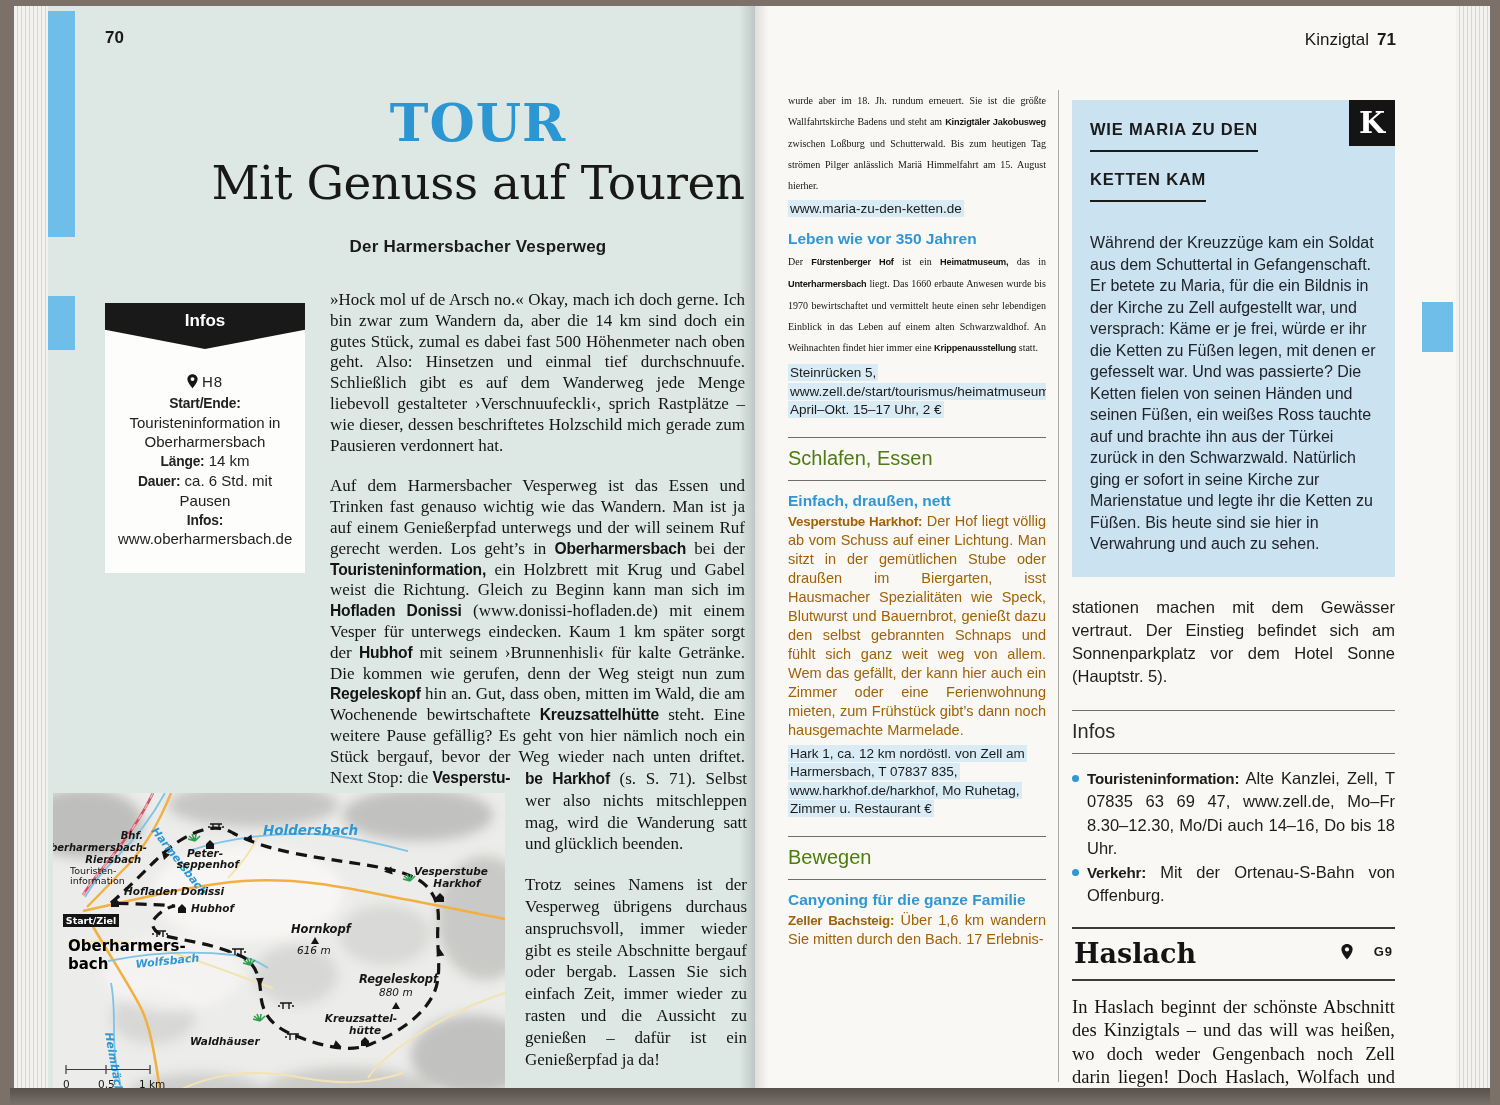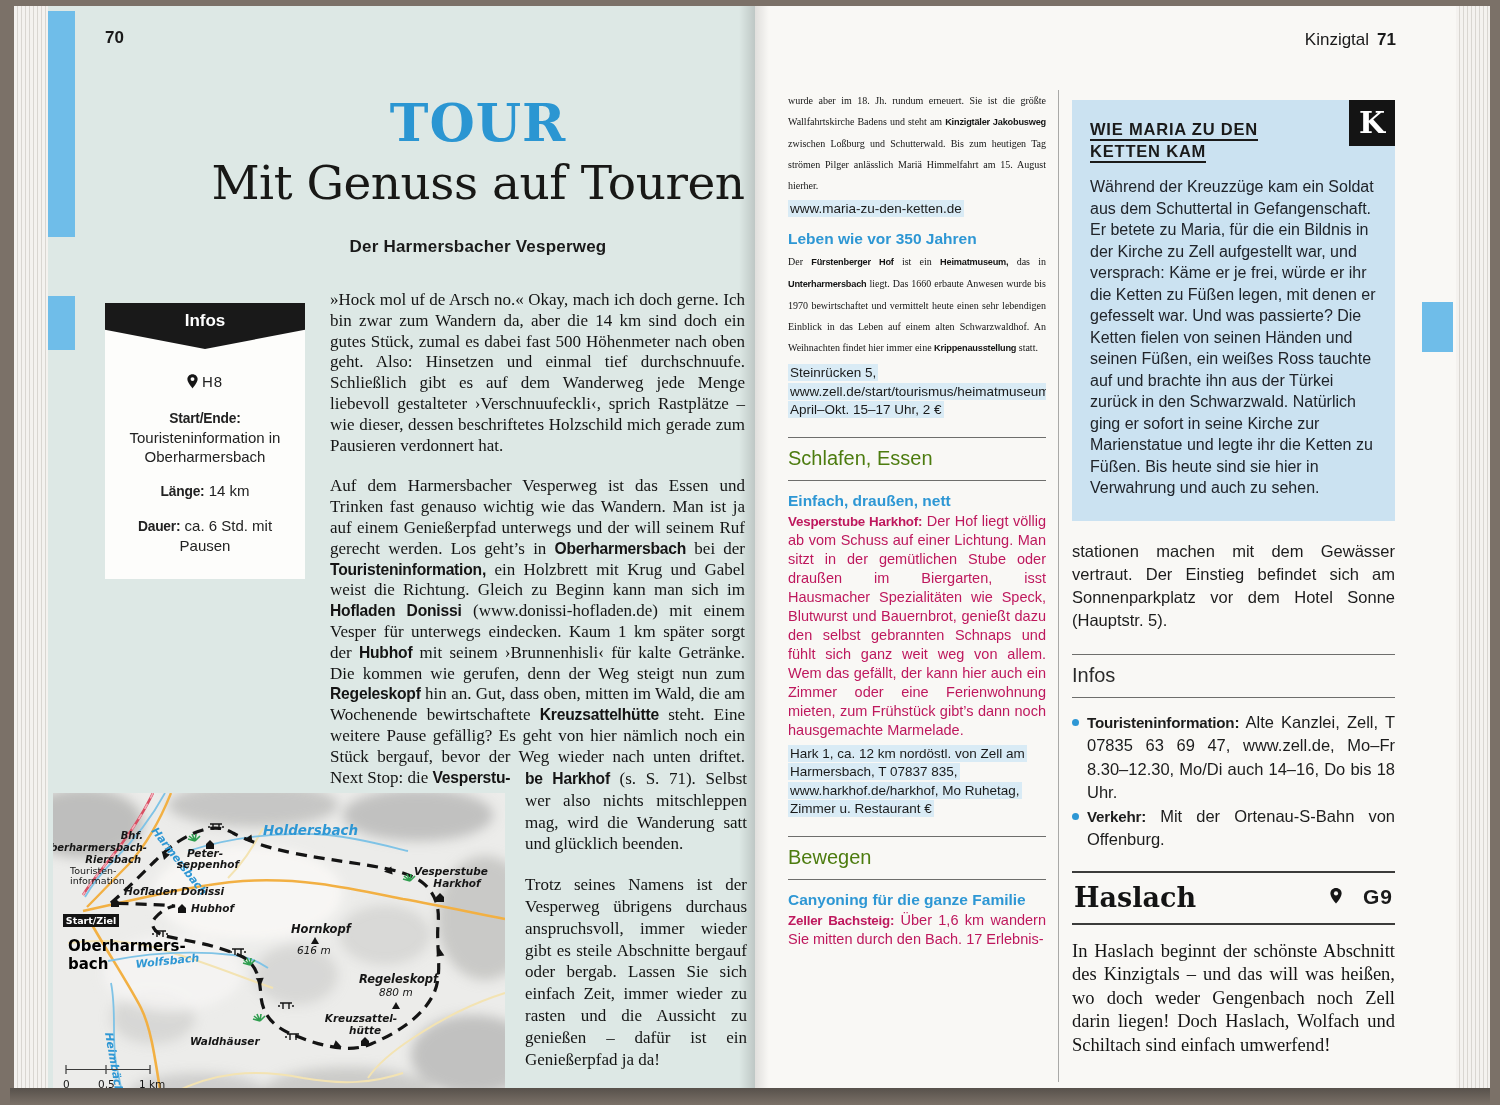--- a/index.html
+++ b/index.html
@@ -30,21 +30,21 @@
   .kicker{font-family:"DejaVu Serif",serif;font-weight:bold;font-size:52px;color:#2b96d2;letter-spacing:1px;}
   .main-title{font-family:"DejaVu Serif",serif;font-size:47px;color:#181816;margin-top:2px;letter-spacing:-0.5px;}
   .sub-title{font-weight:bold;font-size:17px;margin-top:27px;letter-spacing:.2px;}
 
   .infobox{left:57px;top:297px;width:200px;}
   .ib-banner{position:relative;height:46px;background:#191919;color:#fff;text-align:center;
      font-weight:bold;font-size:17px;padding-top:8px;box-sizing:border-box;z-index:2;
      clip-path:polygon(0 0,100% 0,100% 58%,50% 100%,0 58%);}
   .ib-body{background:#fdfdfb;margin-top:-19px;padding:34px 13px 24px;text-align:center;
      font-size:15px;line-height:1.28;color:#222;}
-  .ib-item{margin-top:15px;}
+  .ib-item{}
   .ib-item:first-child{margin-top:8px;letter-spacing:1px;}
   .pin{display:inline-block;vertical-align:-2px;margin-right:4px;}
 
   .serifbody{font-family:"Liberation Serif",serif;color:#141414;text-align:justify;}
   .col-main{left:282px;top:284px;width:415px;font-size:17px;line-height:20.8px;}
   .col-main .p{margin:0 0 20px;}
   .col-narrow{left:477px;top:762px;width:222px;font-size:17px;line-height:21.8px;}
   .col-narrow .p{margin:0 0 19px;}
   .bseg{font-family:"Liberation Sans",sans-serif;font-weight:bold;font-size:.92em;letter-spacing:-.2px;}
 
@@ -64,41 +64,41 @@
   .r-header{right:60px;top:24px;font-size:17px;}
   .r-header b{margin-left:8px;}
   .col-divider{left:303px;top:84px;width:1px;height:992px;background:#a9a9a7;}
 
   .r-col1{left:33px;top:84px;width:258px;height:1002px;overflow:hidden;}
   .r-col1 .serif-p{font-family:"Liberation Serif",serif;font-size:10px;line-height:21px;text-align:justify;color:#141414;}
   .linkline{margin-top:3px;}
   .hl{background:#d9ebf5;padding:1px 2px;box-decoration-break:clone;-webkit-box-decoration-break:clone;}
   .infoline{margin-top:5px;font-size:13.5px;line-height:18.5px;color:#1a1a1a;}
   .bluehead{margin-top:13px;font-weight:bold;font-size:15.5px;color:#2e97d4;}
-  .sans-p{font-size:14.5px;line-height:19px;text-align:justify;color:#be185d;margin-top:2px;}
+  .sans-p{font-size:14.5px;line-height:19px;text-align:justify;color:#a16207;margin-top:2px;}
   .rulehead{margin-top:17px;border-top:1px solid #6e6e6c;border-bottom:1px solid #6e6e6c;
      padding:9px 0 10px;font-size:20px;color:#4d7c0f;font-weight:400;}
 
   .r-col2{left:317px;top:94px;width:323px;}
   .bluebox{position:relative;background:#cbe2f1;padding:20px 18px 22px;box-sizing:border-box;}
   .bb-badge{position:absolute;top:0;right:0;width:46px;height:46px;background:#141414;color:#fff;
      font-family:"DejaVu Serif",serif;font-weight:bold;font-size:30px;text-align:center;line-height:46px;}
   .bb-head{font-weight:bold;font-size:16.5px;letter-spacing:.8px;color:#1a1a1a;}
-  .bb-head span{display:inline-block;border-bottom:2px solid #1a1a1a;padding-bottom:0;margin-bottom:1px;}
+  .bb-head span{display:inline-block;border-bottom:2px solid #1a1a1a;padding-bottom:11px;margin-bottom:18px;}
   .bb-body{margin-top:12px;font-size:16px;line-height:21.5px;color:#20242a;}
   .cont-p{margin-top:19px;font-size:16.5px;line-height:23px;text-align:justify;color:#1c1c1c;}
   .rulehead2{margin-top:22px;border-top:1px solid #6e6e6c;border-bottom:1px solid #6e6e6c;
      padding:9px 0 10px;font-size:20px;color:#2b2b2b;}
   .bullets{margin-top:13px;}
   .bullet{position:relative;padding-left:15px;font-size:16.5px;line-height:23.5px;text-align:justify;color:#1c1c1c;}
   .bullet .dot{position:absolute;left:0;top:8px;width:7px;height:7px;border-radius:50%;background:#2e97d4;}
   .haslach-head{margin-top:19px;border-top:2px solid #3c3c3a;border-bottom:2px solid #3c3c3a;
      padding:9px 2px 10px;display:flex;justify-content:space-between;align-items:center;}
   .haslach-title{font-family:"DejaVu Serif",serif;font-weight:bold;font-size:27px;color:#141414;}
-  .haslach-grid{font-weight:bold;font-size:21px;letter-spacing:1px;display:flex;align-items:flex-end;gap:17px;}
+  .haslach-grid{font-weight:bold;font-size:13px;letter-spacing:1px;display:flex;align-items:flex-start;gap:17px;}
   .haslach-p{margin-top:15px;font-family:"Liberation Serif",serif;font-size:18.5px;line-height:23.5px;
      text-align:justify;color:#141414;}
 </style>
 </head>
 <body>
 
 <div class="scene">
 
   <div class="abs page-stack-left"></div>
   <div class="abs page-stack-right"></div>
@@ -122,20 +122,21 @@
           <span class="pin">
             <svg width="11" height="15" viewBox="0 0 12 16">
                 <path fill="#161616" d="M6 0C2.8 0 .4 2.4.4 5.4.4 9.4 6 15.5 6 15.5S11.6 9.4 11.6 5.4C11.6 2.4 9.2 0 6 0z"></path>
                 <circle cx="6" cy="5.4" r="2.1" fill="#fdfdfb"></circle>
               </svg>
           </span><span>H8</span>
         </div>
         <div class="ib-item"><span class="bseg">Start/Ende:</span><span> Touristeninformation in Oberharmersbach</span></div>
         <div class="ib-item"><span class="bseg">Länge:</span><span> 14 km</span></div>
         <div class="ib-item"><span class="bseg">Dauer:</span><span> ca. 6 Std. mit Pausen</span></div>
+        <div class="ib-item"><span class="bseg">Infos:</span><span> www.oberharmersbach.de</span></div>
       </div>
     </div>
 
     <div class="abs col-main serifbody">
       <p class="p"><span>»Hock mol uf de Arsch no.« Okay, mach ich doch gerne. Ich bin zwar zum Wandern da, aber die 14 km sind doch ein gutes Stück, zumal es dabei fast 500 Höhenmeter nach oben geht. Also: Hinsetzen und einmal tief durchschnuufe. Schließlich gibt es auf dem Wanderweg jede Menge liebevoll gestalteter ›Verschnuufeckli‹, sprich Rastplätze – wie dieser, dessen beschriftetes Holzschild mich gerade zum Pausieren verdonnert hat.</span></p>
       <p class="p"><span>Auf dem Harmersbacher Vesperweg ist das Essen und Trinken fast genauso wichtig wie das Wandern. Man ist ja auf einem Genießerpfad unterwegs und der will seinem Ruf gerecht werden. Los geht’s in </span><span class="bseg">Oberharmersbach</span><span> bei der </span><span class="bseg">Touristeninformation,</span><span> ein Holzbrett mit Krug und Gabel weist die Richtung. Gleich zu Beginn kann man sich im </span><span class="bseg">Hofladen Donissi</span><span> (www.donissi-hofladen.de) mit einem Vesper für unterwegs eindecken. Kaum 1 km später sorgt der </span><span class="bseg">Hubhof</span><span> mit seinem ›Brunnenhisli‹ für kalte Getränke. Die kommen wie gerufen, denn der Weg steigt nun zum </span><span class="bseg">Regeleskopf</span><span> hin an. Gut, dass oben, mitten im Wald, die am Wochenende bewirtschaftete </span><span class="bseg">Kreuzsattelhütte</span><span> steht. Eine weitere Pause gefällig? Es geht von hier nämlich noch ein Stück bergauf, bevor der Weg wieder nach unten driftet. Next Stop: die </span><span class="bseg">Vesperstu-</span></p>
     </div>
     <div class="abs col-narrow serifbody">
       <p class="p"><span class="bseg">be Harkhof</span><span> (s. S. 71). Selbst wer also nichts mitschleppen mag, wird die Wanderung satt und glücklich beenden.</span></p>
       <p class="p"><span>Trotz seines Namens ist der Vesperweg übrigens durchaus anspruchsvoll, immer wieder gibt es steile Abschnitte bergauf oder bergab. Lassen Sie sich einfach Zeit, immer wieder zu rasten und die Aussicht zu genießen – dafür ist ein Genießerpfad ja da!</span></p>

